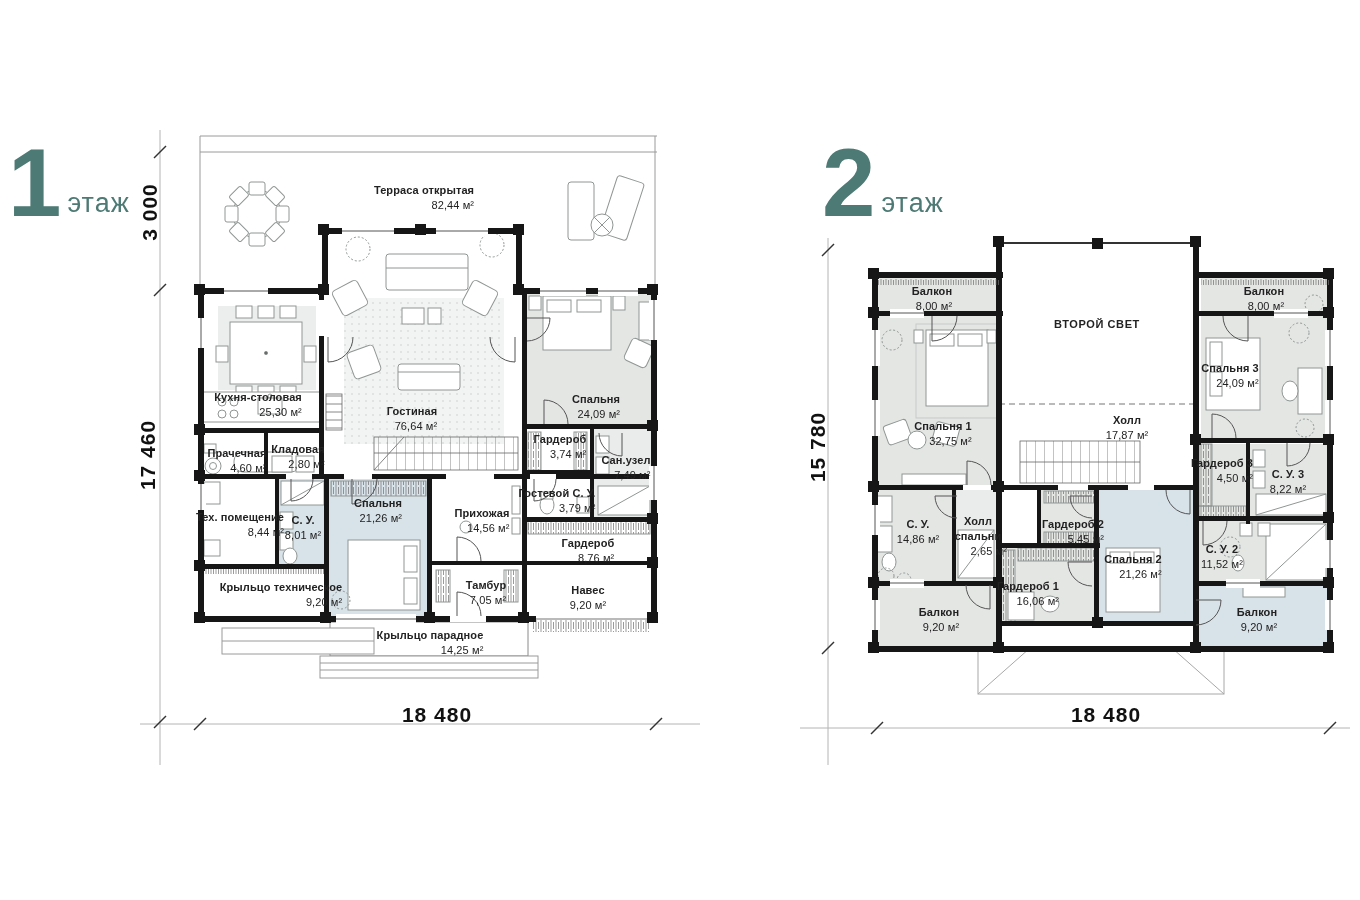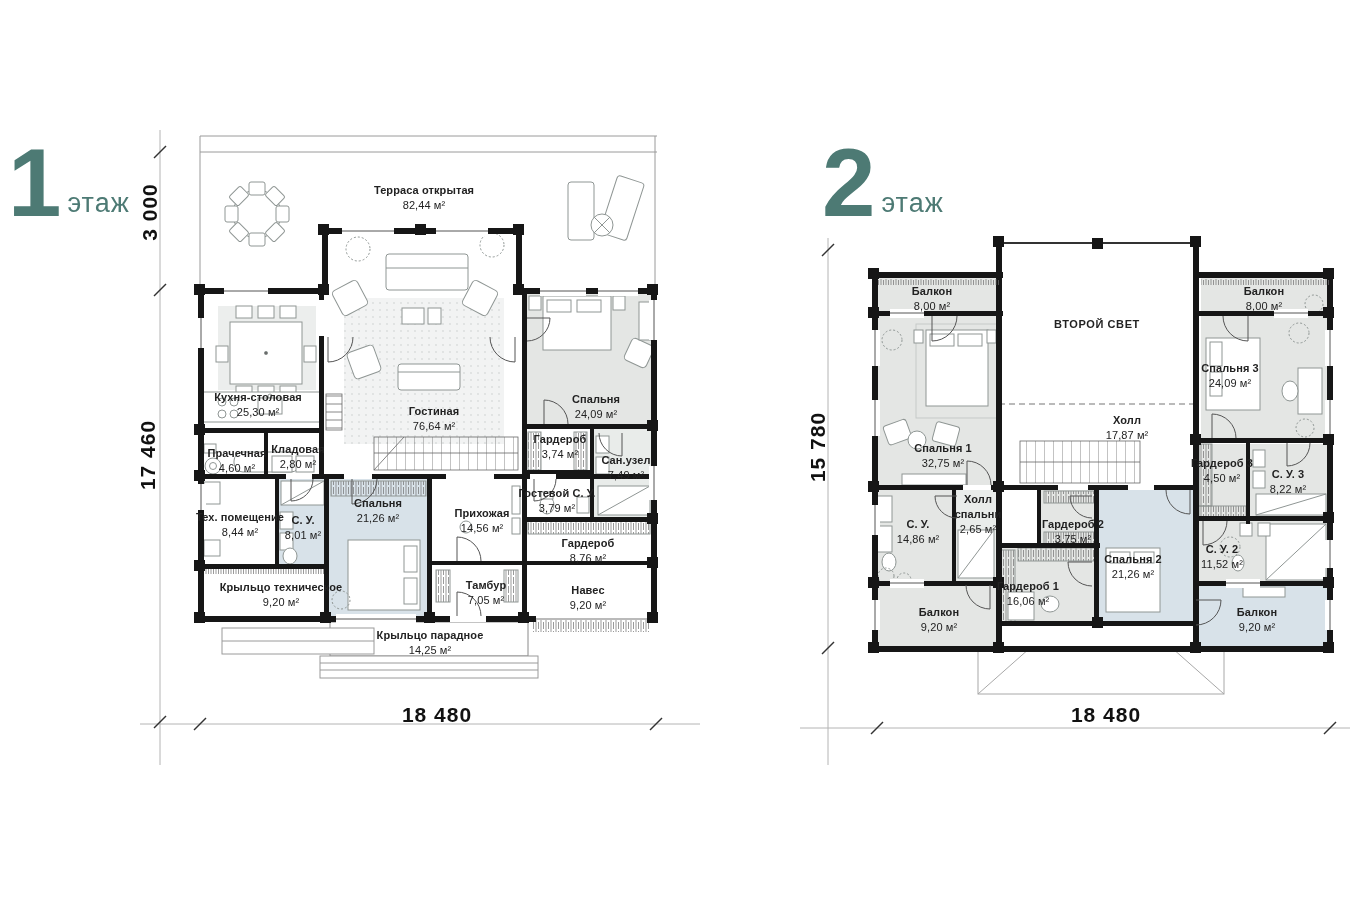--- a/index.html
+++ b/index.html
@@ -2,22 +2,22 @@
 <html><head>
 <meta charset="utf-8">
 <style>
   html,body{margin:0;padding:0;background:#fff;}
   #canvas{position:relative;width:1360px;height:900px;background:#fff;overflow:hidden;
           font-family:"Liberation Sans","DejaVu Sans",sans-serif;}
   svg{position:absolute;left:0;top:0;}
   .plan-label{position:absolute;transform:translateX(-50%);text-align:center;
               font-size:11px;font-weight:700;color:#222;line-height:1.35;
               letter-spacing:.1px;white-space:nowrap;z-index:5;}
-  .plan-label .area{display:block;font-weight:500;}
-  .plan-label.wrap{white-space:normal;width:58px;}
+  .plan-label .area{display:block;font-weight:500;text-align:right;}
+  .plan-label.wrap{white-space:normal;width:58px;margin-top:22px;}
   .plan-label.caps{letter-spacing:.6px;}
   .floor-title{position:absolute;display:flex;align-items:flex-end;z-index:5;}
   .floor-title .num{font-size:96px;line-height:.78;font-weight:700;}
   .floor-title .word{font-size:27px;font-weight:400;margin-left:6px;margin-bottom:2px;letter-spacing:1px;}
   .dim{position:absolute;font-size:21px;font-weight:600;color:#111;letter-spacing:1px;z-index:5;}
   .dim.v{transform:translate(-50%,-50%) rotate(-90deg);}
   .dim.h{transform:translateX(-50%);}
 </style>
 </head>
 <body>
@@ -504,47 +504,47 @@
 </div>
 
 <div class="dim v" style="left:150px;top:212px">3 000</div>
 <div class="dim v" style="left:148px;top:455px">17 460</div>
 <div class="dim h" style="left:437px;top:703px">18 480</div>
 <div class="dim v" style="left:818px;top:447px">15 780</div>
 <div class="dim h" style="left:1106px;top:703px">18 480</div>
 
 <div class="plan-label" style="left:424px;top:183px"><span>Терраса открытая</span><span class="area">82,44 м²</span></div>
 <div class="plan-label" style="left:258px;top:390px"><span>Кухня-столовая</span><span class="area">25,30 м²</span></div>
-<div class="plan-label" style="left:434px;top:404px"><span>Гостиная</span><span class="area">76,64 м²</span></div>
+<div class="plan-label" style="left:412px;top:404px"><span>Гостиная</span><span class="area">76,64 м²</span></div>
 <div class="plan-label" style="left:596px;top:392px"><span>Спальня</span><span class="area">24,09 м²</span></div>
 <div class="plan-label" style="left:560px;top:432px"><span>Гардероб</span><span class="area">3,74 м²</span></div>
 <div class="plan-label" style="left:626px;top:453px"><span>Сан.узел</span><span class="area">7,49 м²</span></div>
 <div class="plan-label" style="left:557px;top:486px"><span>Гостевой С. У.</span><span class="area">3,79 м²</span></div>
 <div class="plan-label" style="left:237px;top:446px"><span>Прачечная</span><span class="area">4,60 м²</span></div>
 <div class="plan-label" style="left:298px;top:442px"><span>Кладовая</span><span class="area">2,80 м²</span></div>
 <div class="plan-label" style="left:240px;top:510px"><span>Тех. помещение</span><span class="area">8,44 м²</span></div>
 <div class="plan-label" style="left:303px;top:513px"><span>С. У.</span><span class="area">8,01 м²</span></div>
 <div class="plan-label" style="left:378px;top:496px"><span>Спальня</span><span class="area">21,26 м²</span></div>
 <div class="plan-label" style="left:482px;top:506px"><span>Прихожая</span><span class="area">14,56 м²</span></div>
 <div class="plan-label" style="left:588px;top:536px"><span>Гардероб</span><span class="area">8,76 м²</span></div>
 <div class="plan-label" style="left:281px;top:580px"><span>Крыльцо техническое</span><span class="area">9,20 м²</span></div>
 <div class="plan-label" style="left:486px;top:578px"><span>Тамбур</span><span class="area">7,05 м²</span></div>
 <div class="plan-label" style="left:588px;top:583px"><span>Навес</span><span class="area">9,20 м²</span></div>
 <div class="plan-label" style="left:430px;top:628px"><span>Крыльцо парадное</span><span class="area">14,25 м²</span></div>
 
 <div class="plan-label" style="left:932px;top:284px"><span>Балкон</span><span class="area">8,00 м²</span></div>
 <div class="plan-label caps" style="left:1097px;top:317px"><span>ВТОРОЙ СВЕТ</span></div>
 <div class="plan-label" style="left:1264px;top:284px"><span>Балкон</span><span class="area">8,00 м²</span></div>
-<div class="plan-label" style="left:943px;top:441px"><span>Спальня 1</span><span class="area">32,75 м²</span></div>
+<div class="plan-label" style="left:943px;top:419px"><span>Спальня 1</span><span class="area">32,75 м²</span></div>
 <div class="plan-label" style="left:1127px;top:413px"><span>Холл</span><span class="area">17,87 м²</span></div>
 <div class="plan-label" style="left:1230px;top:361px"><span>Спальня 3</span><span class="area">24,09 м²</span></div>
 <div class="plan-label" style="left:1222px;top:456px"><span>Гардероб 3</span><span class="area">4,50 м²</span></div>
 <div class="plan-label" style="left:1288px;top:467px"><span>С. У. 3</span><span class="area">8,22 м²</span></div>
 <div class="plan-label" style="left:918px;top:517px"><span>С. У.</span><span class="area">14,86 м²</span></div>
 <div class="plan-label wrap" style="left:978px;top:492px"><span>Холл спальни</span><span class="area">2,65 м²</span></div>
-<div class="plan-label" style="left:1073px;top:517px"><span>Гардероб 2</span><span class="area">3,75 м²</span></div>
+<div class="plan-label" style="left:1073px;top:517px"><span>Гардероб 2</span><span class="area">5,45 м²</span></div>
 <div class="plan-label" style="left:1222px;top:542px"><span>С. У. 2</span><span class="area">11,52 м²</span></div>
 <div class="plan-label" style="left:1133px;top:552px"><span>Спальня 2</span><span class="area">21,26 м²</span></div>
 <div class="plan-label" style="left:1028px;top:579px"><span>Гардероб 1</span><span class="area">16,06 м²</span></div>
 <div class="plan-label" style="left:939px;top:605px"><span>Балкон</span><span class="area">9,20 м²</span></div>
 <div class="plan-label" style="left:1257px;top:605px"><span>Балкон</span><span class="area">9,20 м²</span></div>
 
 </div>
 
 </body></html>

